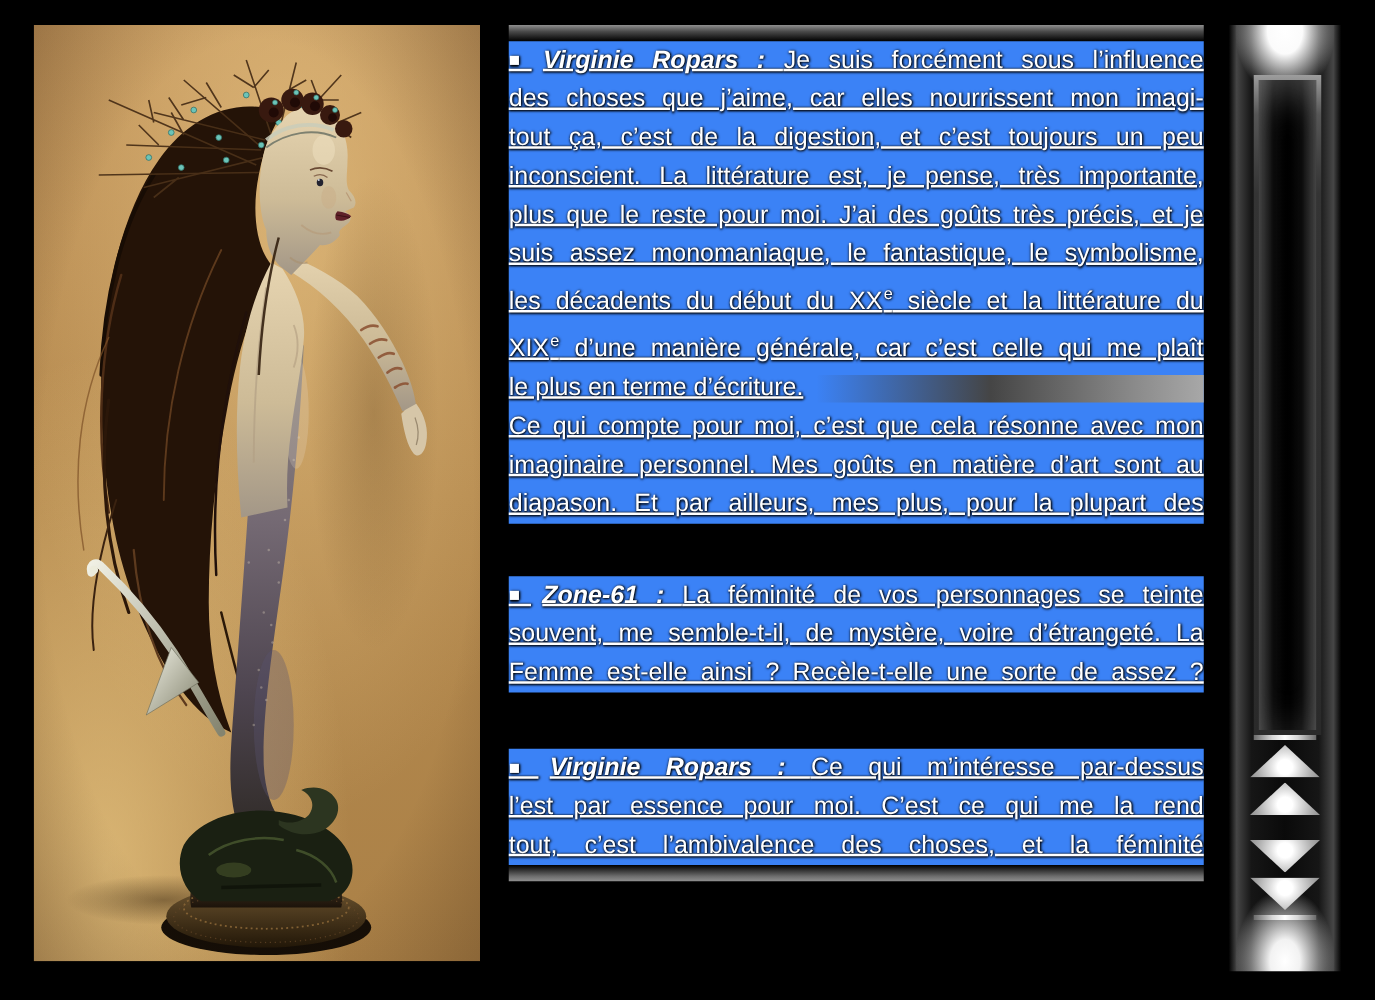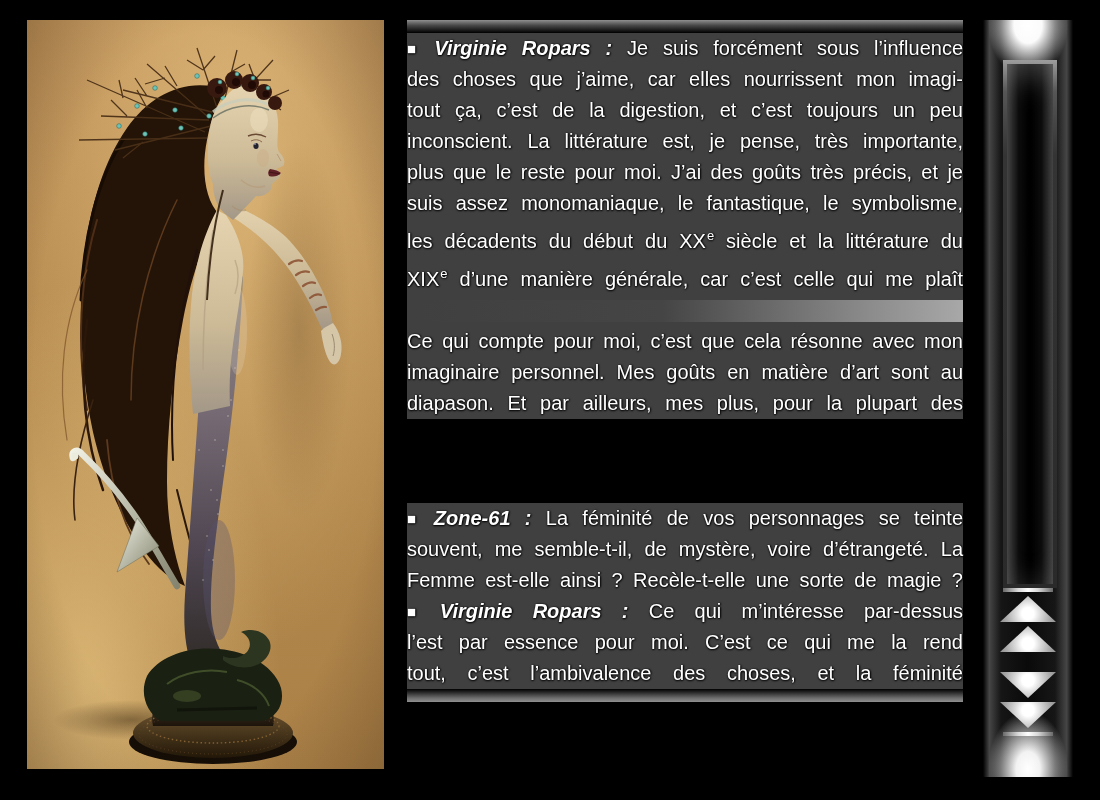--- a/index.html
+++ b/index.html
@@ -27,23 +27,23 @@
     font-size:20px;
   }
   .glow-top{
     height:13px;
     background:linear-gradient(180deg,#8f8f8f 0%,#4a4a4a 40%,#000 100%);
   }
   .glow-bottom{
     height:13px;
     background:linear-gradient(180deg,#000 0%,#6e6e6e 70%,#8f8f8f 100%);
   }
-  .section{background:#404040;}
-  .sec-gap-a{margin-top:84px;}
-  .sec-gap-b{}
+  .section{background:#3b82f6;text-decoration:underline;}
+  .sec-gap-a{margin-top:42px;}
+  .sec-gap-b{margin-top:45px;}
   .line{
     line-height:31px;
     text-align:justify;
     text-align-last:justify;
     -moz-text-align-last:justify;
     text-shadow:0 1px 2px #000,1px 0 2px #000;
     white-space:normal;
   }
   .line.tall{padding-top:7px;}
   .line.partial{
@@ -323,30 +323,31 @@
 <div class="section">
       <div class="line"><span class="bullet">■</span><span class="speaker">Virginie Ropars : </span><span>Je suis forcément sous l’influence</span></div>
       <div class="line"><span>des choses que j’aime, car elles nourrissent mon imagi-</span></div>
       <div class="line"><span>tout ça, c’est de la digestion, et c’est toujours un peu</span></div>
       <div class="line"><span>inconscient. La littérature est, je pense, très importante,</span></div>
       <div class="line"><span>plus que le reste pour moi. J’ai des goûts très précis, et je</span></div>
       <div class="line"><span>suis assez monomaniaque, le fantastique, le symbolisme,</span></div>
       <div class="line tall"><span>les décadents du début du XX</span><span class="sup">e</span><span> siècle et la littérature du</span></div>
       <div class="line tall"><span>XIX</span><span class="sup">e</span><span> d’une manière générale, car c’est celle qui me plaît</span></div>
       <div class="line partial">
+        <span class="txt"><span>le plus en terme d’écriture.</span></span>
         <span class="fill"></span>
       </div>
       <div class="line"><span>Ce qui compte pour moi, c’est que cela résonne avec mon</span></div>
       <div class="line"><span>imaginaire personnel. Mes goûts en matière d’art sont au</span></div>
       <div class="line"><span>diapason. Et par ailleurs, mes plus, pour la plupart des</span></div>
     </div>
     <div class="section sec-gap-a">
       <div class="line"><span class="bullet">■</span><span class="speaker">Zone-61 : </span><span>La féminité de vos personnages se teinte</span></div>
       <div class="line"><span>souvent, me semble-t-il, de mystère, voire d’étrangeté. La</span></div>
-      <div class="line"><span>Femme est-elle ainsi ? Recèle-t-elle une sorte de magie ?</span></div>
+      <div class="line"><span>Femme est-elle ainsi ? Recèle-t-elle une sorte de assez ?</span></div>
     </div>
     <div class="section sec-gap-b">
       <div class="line"><span class="bullet">■</span><span class="speaker">Virginie Ropars : </span><span>Ce qui m’intéresse par-dessus</span></div>
       <div class="line"><span>l’est par essence pour moi. C’est ce qui me la rend</span></div>
       <div class="line"><span>tout, c’est l’ambivalence des choses, et la féminité</span></div>
     </div>
     <div class="glow-bottom"></div>
   </div>
 <div style="position:absolute;left:407px;top:0;width:556px;" id="article-bottom-anchor"></div>
 

